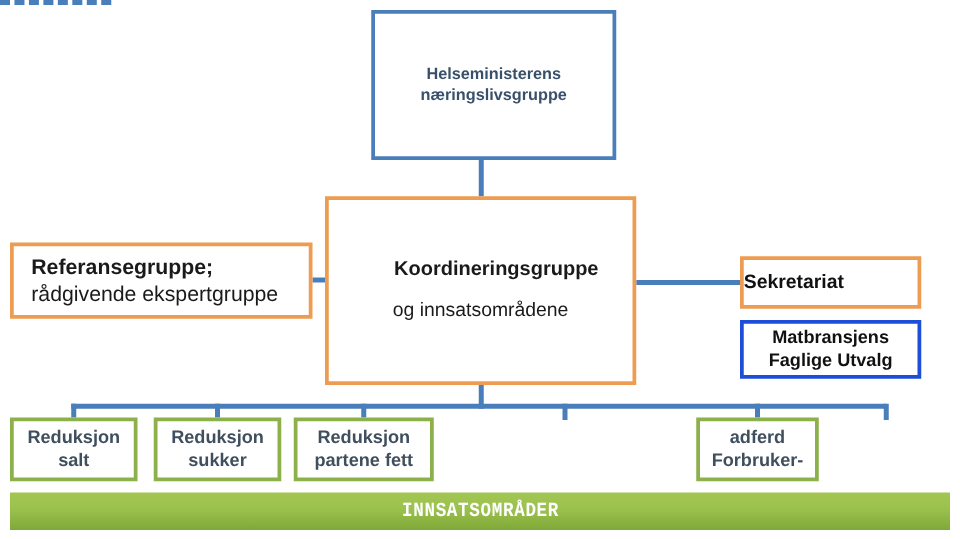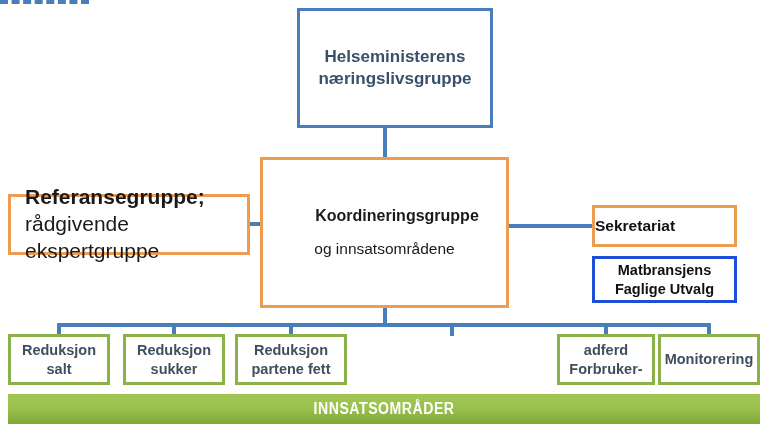--- a/index.html
+++ b/index.html
@@ -29,40 +29,40 @@
     line-height: 1.28;
   }
   .box .ln { display: block; width: 100%; }
   .bold { font-weight: bold; }
 
   
   #box-top {
     left: 297px; top: 8px; width: 196px; height: 120px;
     border: 3px solid #4A7EBB;
     color: #39506B;
-    font-size: 17px;
+    font-size: 13px;
     font-weight: bold;
   }
 
   
   #box-center {
     left: 260px; top: 157px; width: 249px; height: 151px;
     border: 3px solid #ED9C52;
     color: #1a1a1a;
     font-size: 15.5px;
   }
   #box-center .ln { margin: 4px 0; }
   #box-center .ln.title { font-weight: bold; font-size: 16px; margin-bottom: 9px; padding-left: 25px; }
 
   
   #box-reference {
     left: 8px; top: 194px; width: 242px; height: 61px;
     border: 3px solid #ED9C52;
     color: #1a1a1a;
-    font-size: 21px;
+    font-size: 17px;
     align-items: flex-start;
     text-align: left;
     padding-left: 14px;
   }
   #box-reference .ln { text-align: left; }
 
   
   #box-secretariat {
     left: 592px; top: 205px; width: 145px; height: 42px;
     border: 3px solid #ED9C52;
@@ -132,20 +132,21 @@
   #drop-5 { left: 707px; }
 
   
   #banner {
     position: absolute;
     left: 8px; top: 394px; width: 752px; height: 30px;
     background: linear-gradient(to bottom, #A3C653 0%, #9BC14D 45%, #7FA838 100%);
     display: flex;
     align-items: center;
     justify-content: center;
+    font-family: Liberation Mono, monospace;
   }
   #banner .ln {
     color: #ffffff;
     font-size: 16px;
     font-weight: bold;
     letter-spacing: 0.6px;
     transform: scaleX(0.88);
   }
 </style>
 </head>
@@ -199,21 +200,18 @@
     <span class="ln">sukker</span>
   </div>
   <div class="box leaf-box" id="leaf-2">
     <span class="ln">Reduksjon</span>
     <span class="ln">partene fett</span>
   </div>
   <div class="box leaf-box" id="leaf-4">
     <span class="ln">adferd</span>
     <span class="ln">Forbruker-</span>
   </div>
-  <div class="box leaf-box" id="leaf-5">
-    <span class="ln">Monitorering</span>
-  </div>
 
   <div id="banner">
     <span class="ln">INNSATSOMRÅDER</span>
   </div>
 
 </div>
 
 </body></html>

